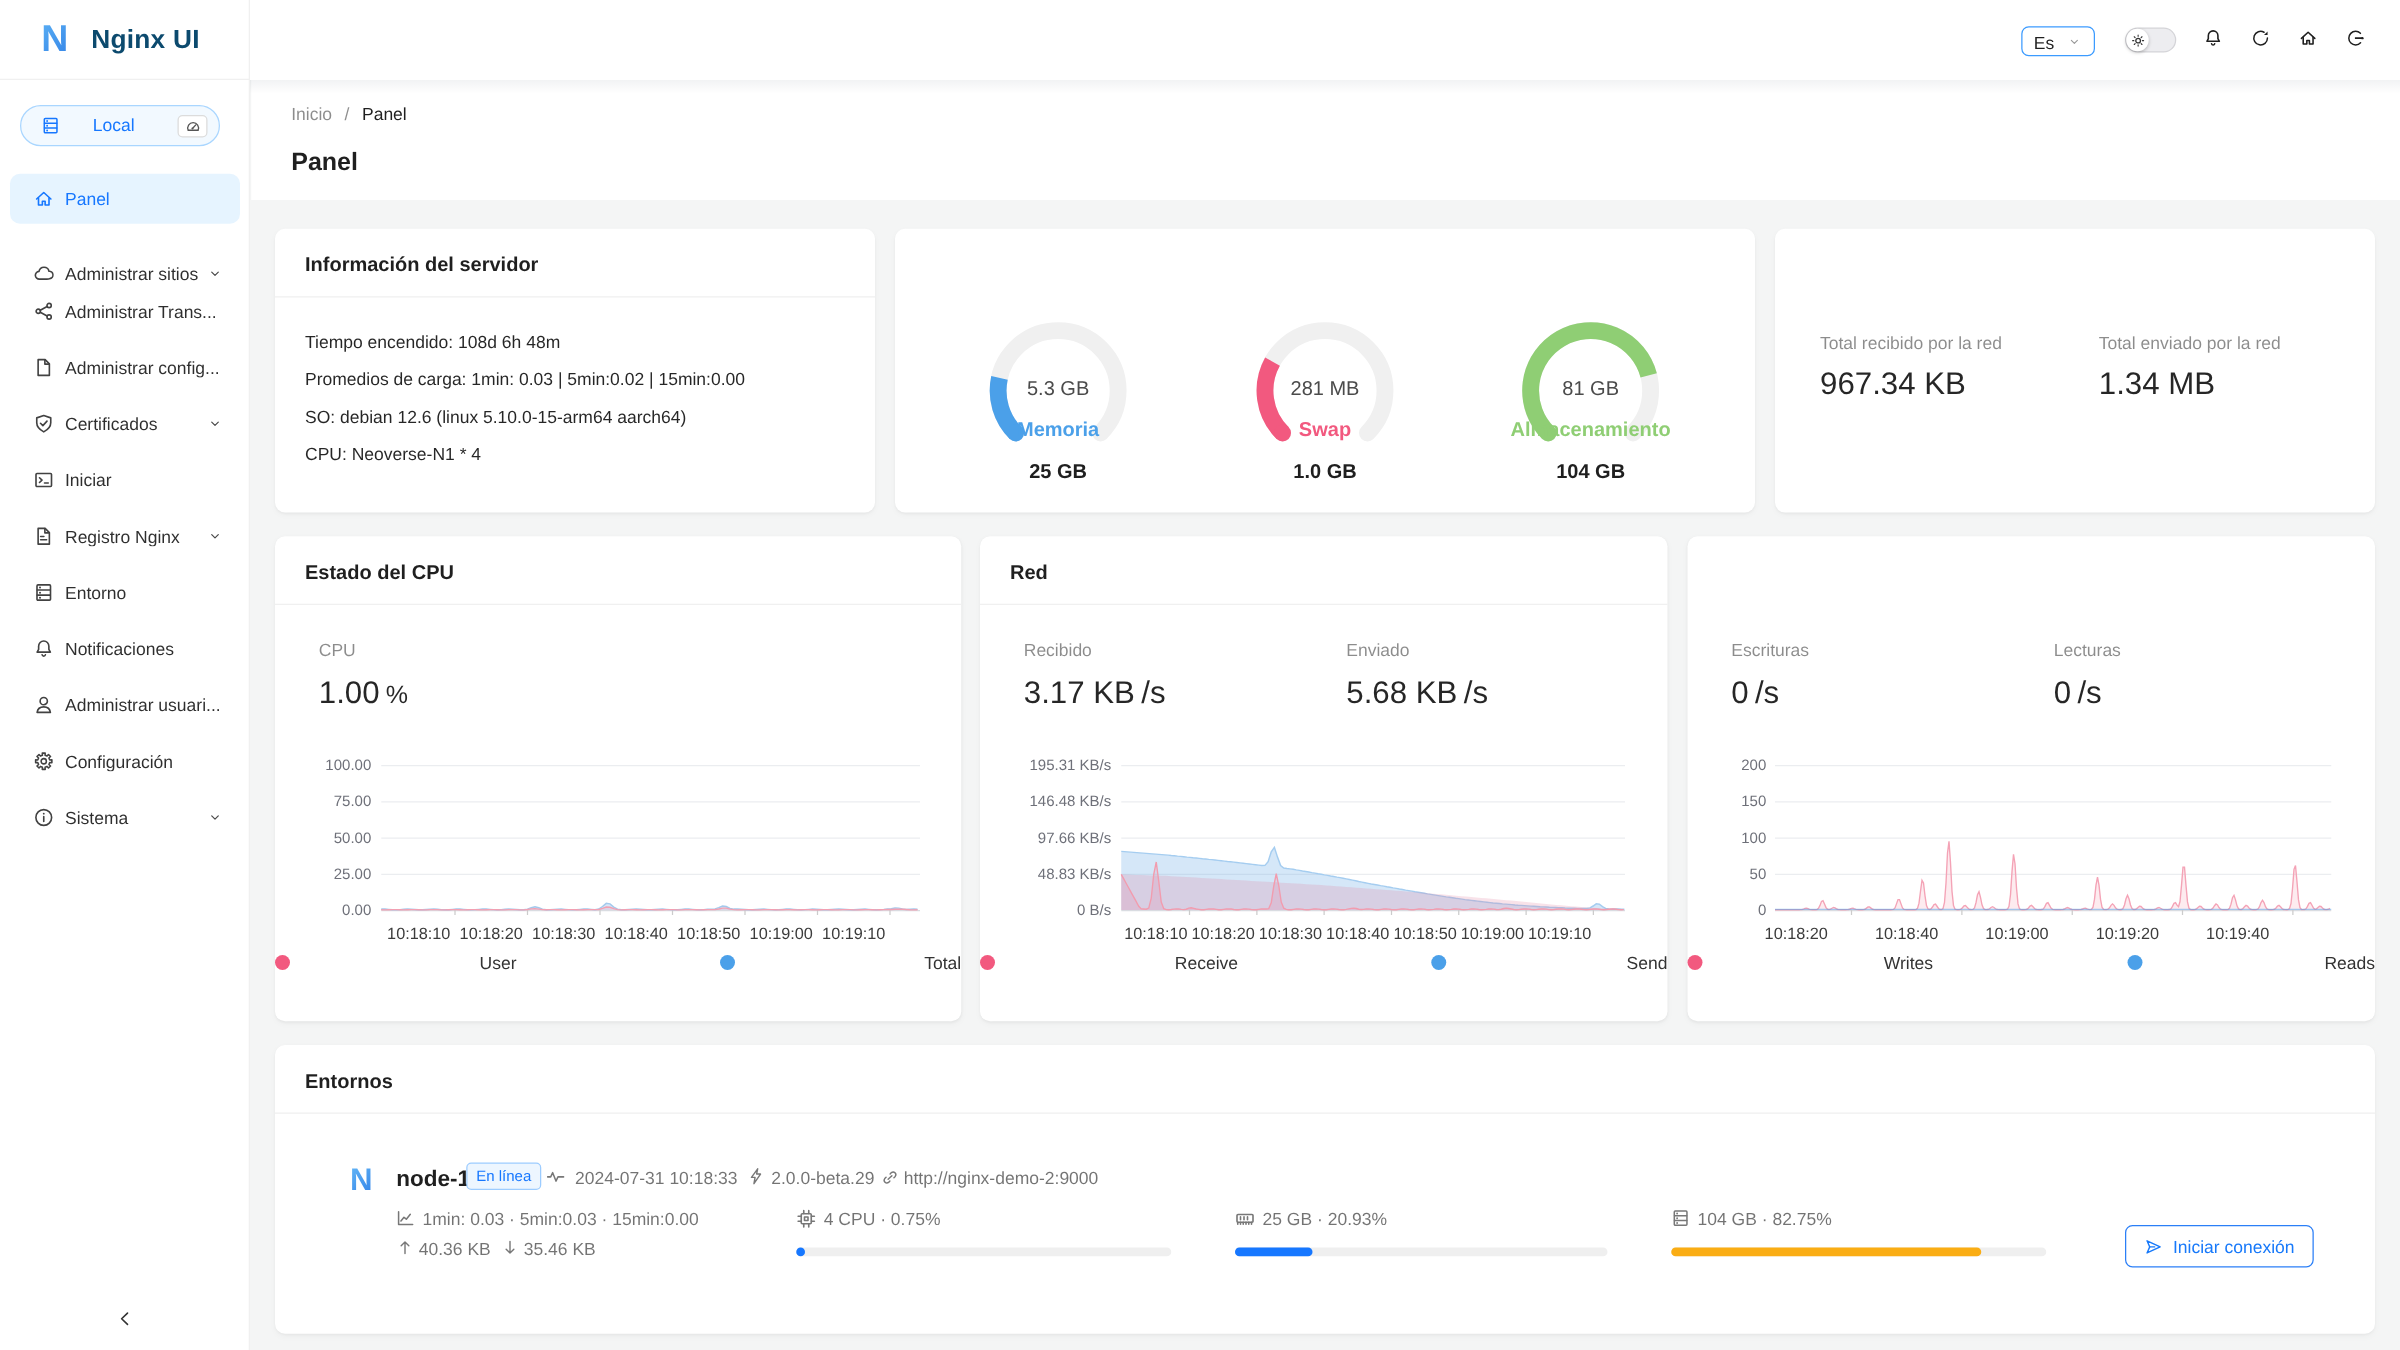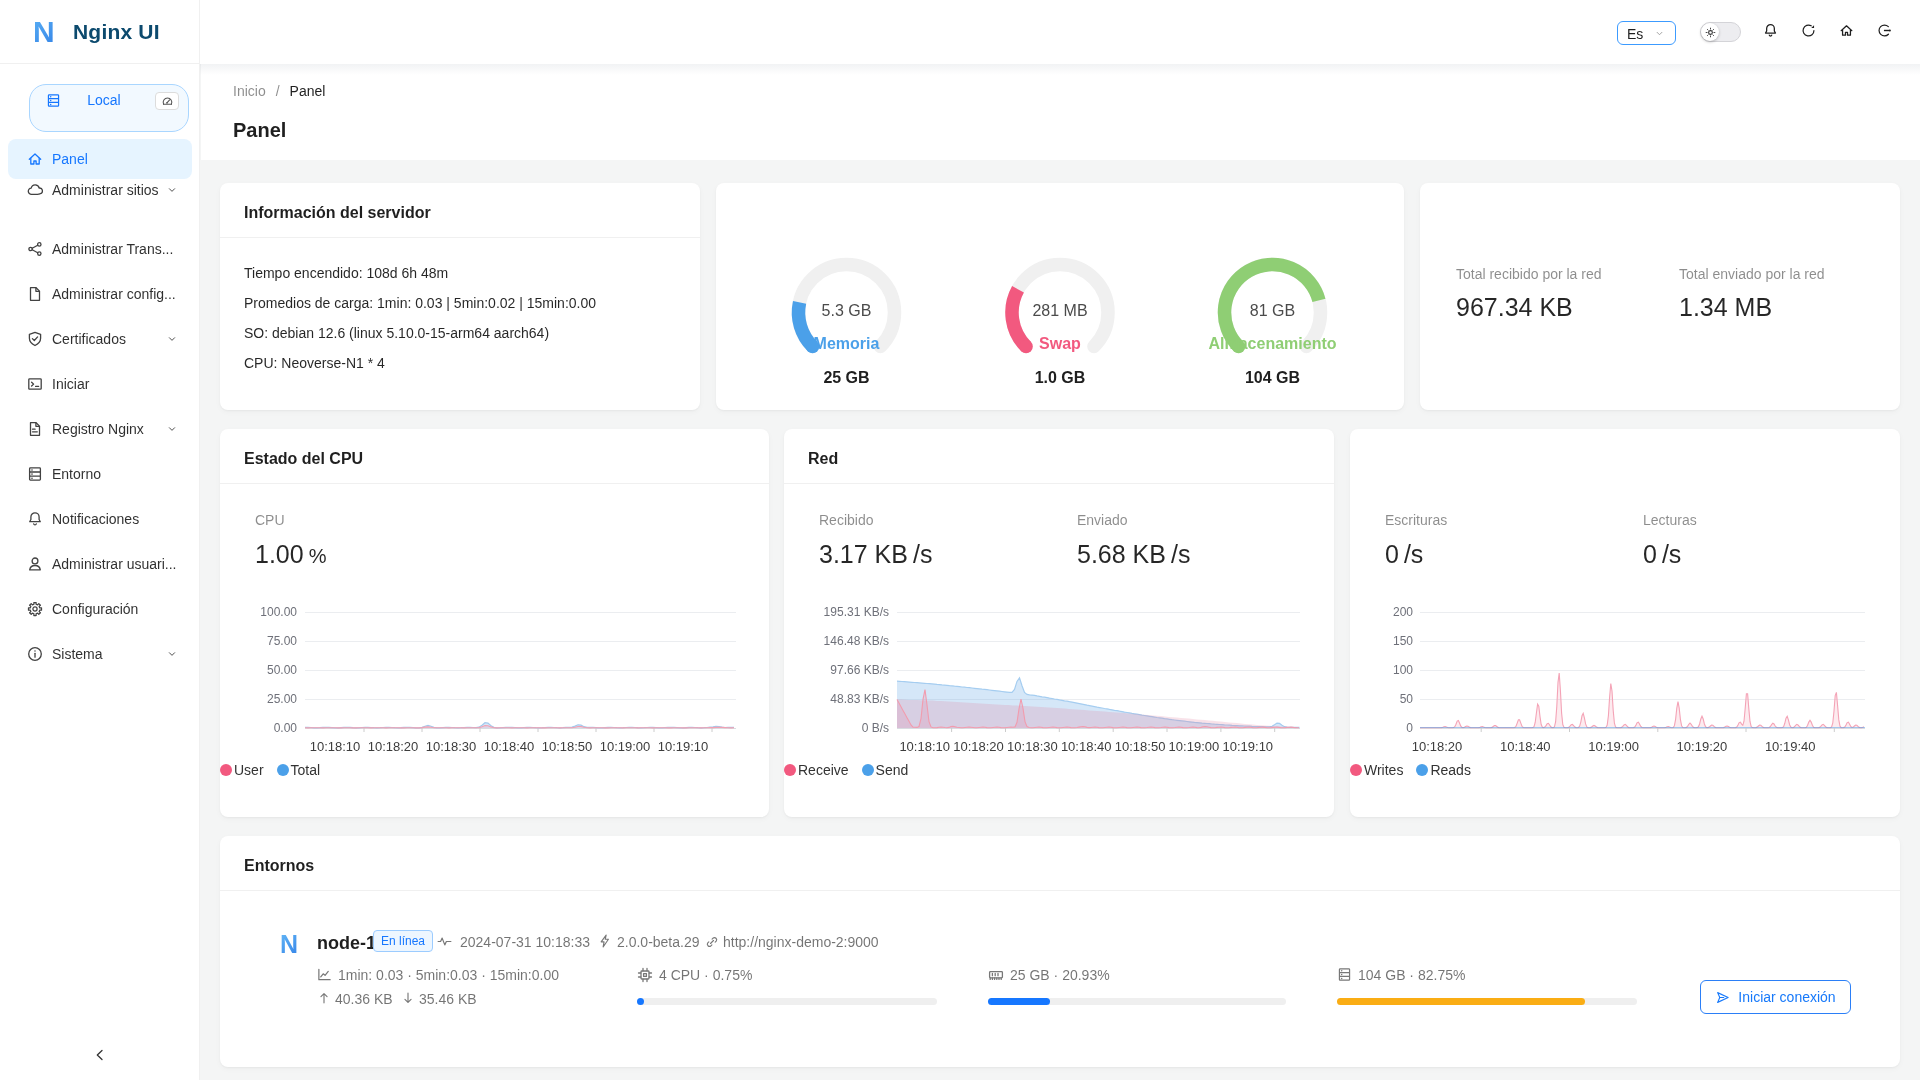--- a/index.html
+++ b/index.html
@@ -1,42 +1,42 @@
 <!DOCTYPE html>
 <html><head><meta charset="utf-8"><style>
 *{margin:0;padding:0;box-sizing:border-box}
 html,body{width:1920px;height:1080px;overflow:hidden}
 body{font-family:"Liberation Sans",sans-serif;background:#f4f5f5;position:relative;color:rgba(0,0,0,.88);font-size:14px}
 .abs{position:absolute}
 .sidebar{position:absolute;left:0;top:0;width:200px;height:1080px;background:#fff;border-right:1px solid #f0f0f0;z-index:5}
 .logo{position:absolute;left:0;top:0;width:200px;height:64px;border-bottom:1px solid #f0f0f0}
 .logoN{position:absolute;left:33px;top:10px;font-size:30px;font-weight:bold;background:linear-gradient(140deg,#5fb5f6,#2e7de5);-webkit-background-clip:text;background-clip:text;color:transparent;line-height:44px}
 .logoT{position:absolute;left:73px;top:20px;font-size:21px;font-weight:bold;color:#0c4a6e;letter-spacing:.2px}
-.pill{position:absolute;left:29px;top:84px;width:160px;height:48px;background:#f2f9ff;border:1px solid #a9d6ff;border-radius:17px}
+.pill{position:absolute;left:16px;top:84px;width:160px;height:33px;background:#f2f9ff;border:1px solid #a9d6ff;border-radius:17px}
 .pill .srv{position:absolute;left:16px;top:8px}
 .pill .loc{position:absolute;left:34px;right:44px;top:0;height:31px;line-height:31px;text-align:center;color:#1677ff;font-size:14px}
 .pill .gbox{position:absolute;right:9px;top:7px;width:24px;height:18px;background:#fff;border:1px solid #dcdcdc;border-radius:4px;display:flex;align-items:center;justify-content:center}
 .mi{position:absolute;left:8px;width:184px;height:40px;border-radius:8px;display:flex;align-items:center;color:rgba(0,0,0,.82)}
 .mi .ic{width:16px;height:16px;margin-left:19px;flex:none;display:flex;align-items:center}
 .mi .tx{margin-left:9px;font-size:14px;white-space:nowrap;overflow:hidden;flex:1}
 .mi .ch{flex:none;margin-right:14px;display:flex}
 .mi.sel{background:#e6f4ff;color:#1677ff}
 .collapse{position:absolute;left:92px;top:1047px}
 .header{position:absolute;left:200px;top:0;width:1720px;height:64px;background:#fff;z-index:4}
 .hshadow{position:absolute;left:200px;top:64px;width:1720px;height:11px;background:linear-gradient(rgba(0,30,60,.055),rgba(0,30,60,0));z-index:3}
 .pagehead{position:absolute;left:201px;top:64px;width:1719px;height:96px;background:#fff}
 .bc{position:absolute;left:233px;top:83px;font-size:14px}
 .bc .g{color:rgba(0,0,0,.45)} .bc .s{color:rgba(0,0,0,.45);margin:0 10px} .bc .c{color:rgba(0,0,0,.88)}
 .ptitle{position:absolute;left:233px;top:119px;font-size:20px;font-weight:bold;color:rgba(0,0,0,.88)}
 .card{position:absolute;background:#fff;border-radius:8px;box-shadow:0 1px 2px rgba(0,0,0,.04),0 2px 6px rgba(0,0,0,.03)}
 .chead{position:absolute;left:0;top:0;right:0;height:55px;border-bottom:1px solid #f0f0f0}
 .chead b{position:absolute;left:24px;top:3px;line-height:54px;font-size:16px;color:rgba(0,0,0,.88)}
 .glabel{position:absolute;font-size:14px;color:rgba(0,0,0,.45)}
 .bigval{position:absolute;font-size:25px;color:rgba(0,0,0,.85);letter-spacing:0}
-.legend{position:absolute;display:flex;justify-content:flex-start;align-items:center;font-size:14px;color:#333}
+.legend{position:absolute;display:flex;justify-content:space-between;align-items:center;font-size:14px;color:#333}
 .legend .d{width:12px;height:12px;border-radius:50%;margin-right:2px}
 .legend .t{margin-right:13px}
 .sline{position:absolute;left:244px;font-size:14px;color:rgba(0,0,0,.85)}
 .etag{position:absolute;height:22px;line-height:20px;padding:0 7px;background:#edf6ff;border:1px solid #9cccff;border-radius:4px;color:#1677ff;font-size:12px}
 .gry{color:rgba(0,0,0,.55)}
 .pbar{position:absolute;height:7px;border-radius:4px;background:#efefef}
 .pfill{position:absolute;left:0;top:0;height:7px;border-radius:4px}
 .btn{position:absolute;left:1700px;top:980px;width:151px;height:34px;border:1px solid #2b7ff7;border-radius:6px;color:#1779fa;font-size:14px;display:flex;align-items:center;justify-content:center;background:#fff}
 svg{display:block}
 </style></head><body>
@@ -67,21 +67,21 @@
     </div>
     <div class="mi sel" style="top:139px">
       <span class="ic">
         <svg width="16" height="16" viewBox="0 0 16 16" style="">
           <path d="M2.3 8.2 8 3l5.7 5.2" fill="none" stroke="#1677ff" stroke-width="1.3" stroke-linecap="round" stroke-linejoin="round"></path>
           <path d="M3.8 7.5V13h3.1v-3h2.2v3h3.1V7.5" fill="none" stroke="#1677ff" stroke-width="1.3" stroke-linecap="round" stroke-linejoin="round"></path>
         </svg>
       </span>
       <span class="tx">Panel</span>
     </div>
-    <div class="mi" style="top:170px">
+    <div class="mi" style="top:199px">
       <span class="ic">
         <svg width="16" height="16" viewBox="0 0 16 16" style="">
           <path d="M4.6 12.3a3.1 3.1 0 0 1-.4-6.2 4.1 4.1 0 0 1 8-.1 2.7 2.7 0 0 1 .6 5.9c-.6.3-1.4.4-2.3.4z" fill="none" stroke="#424242" stroke-width="1.3" stroke-linecap="round" stroke-linejoin="round"></path>
         </svg>
       </span>
       <span class="tx">Administrar sitios</span>
       <span class="ch">
         <svg width="12" height="12" viewBox="0 0 16 16" style="">
           <path d="M4.5 6.3 8 9.8l3.5-3.5" fill="none" stroke="#4a4a4a" stroke-width="1.3" stroke-linecap="round" stroke-linejoin="round"></path>
         </svg>

